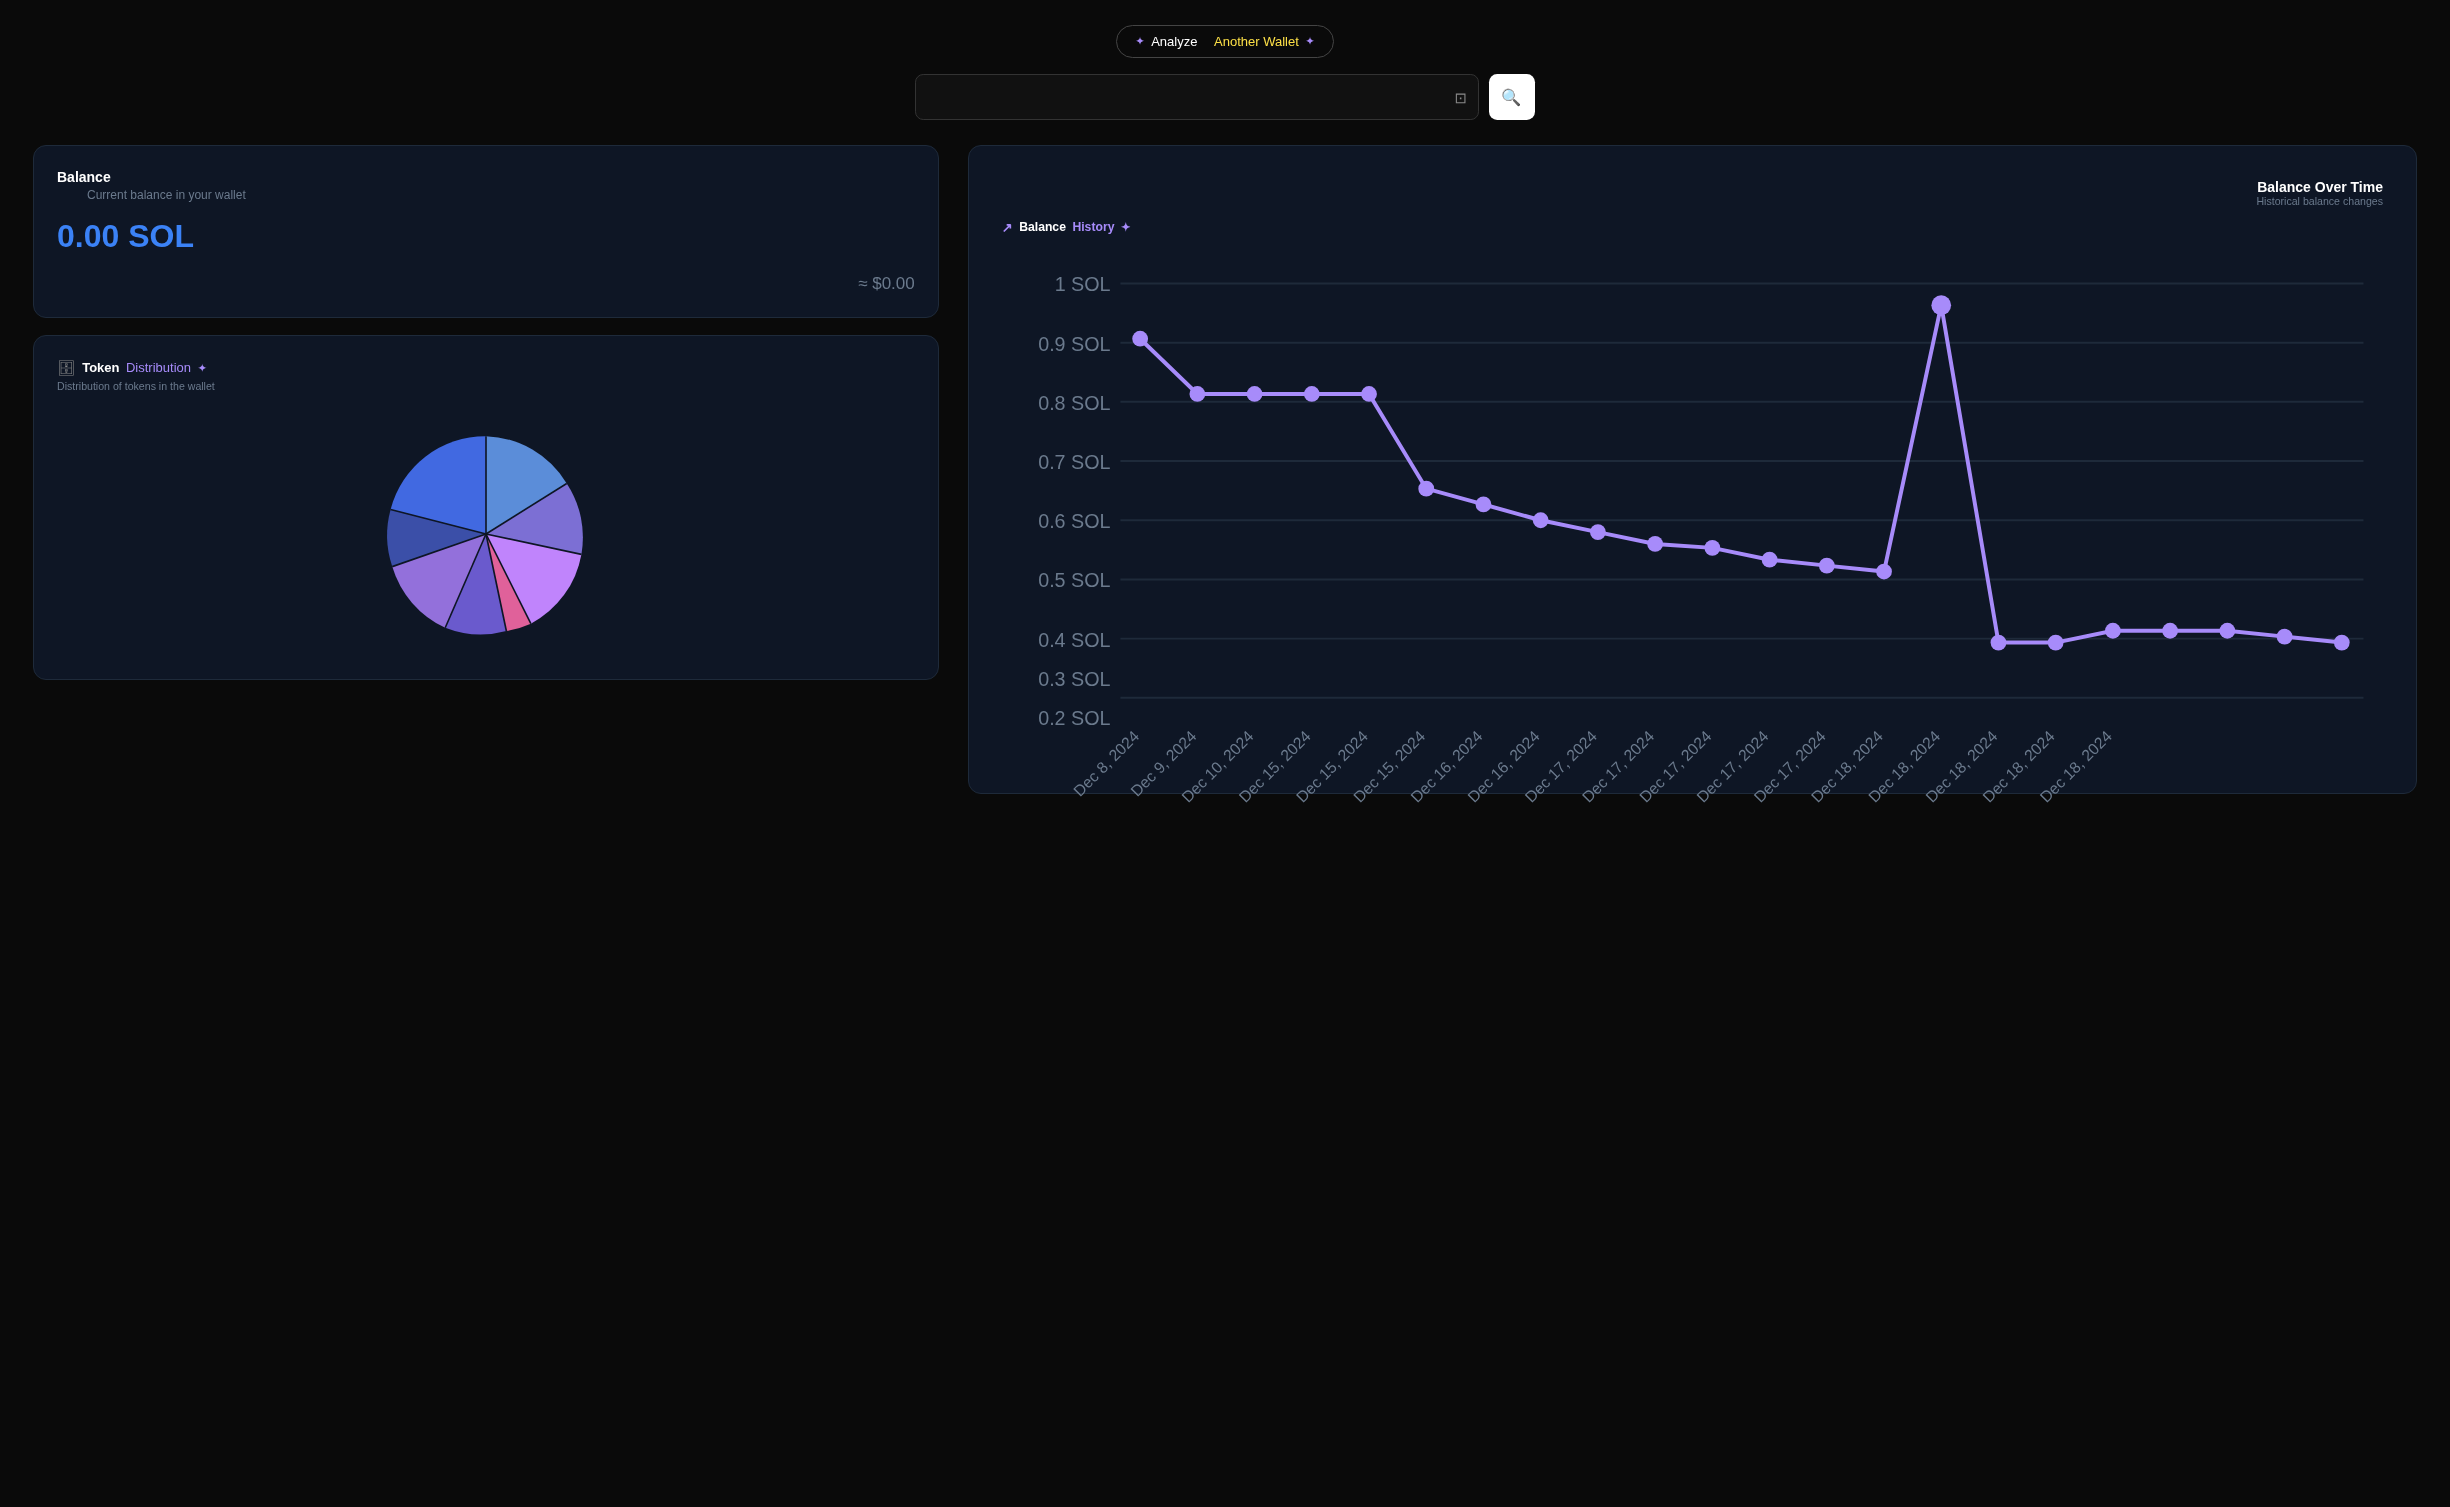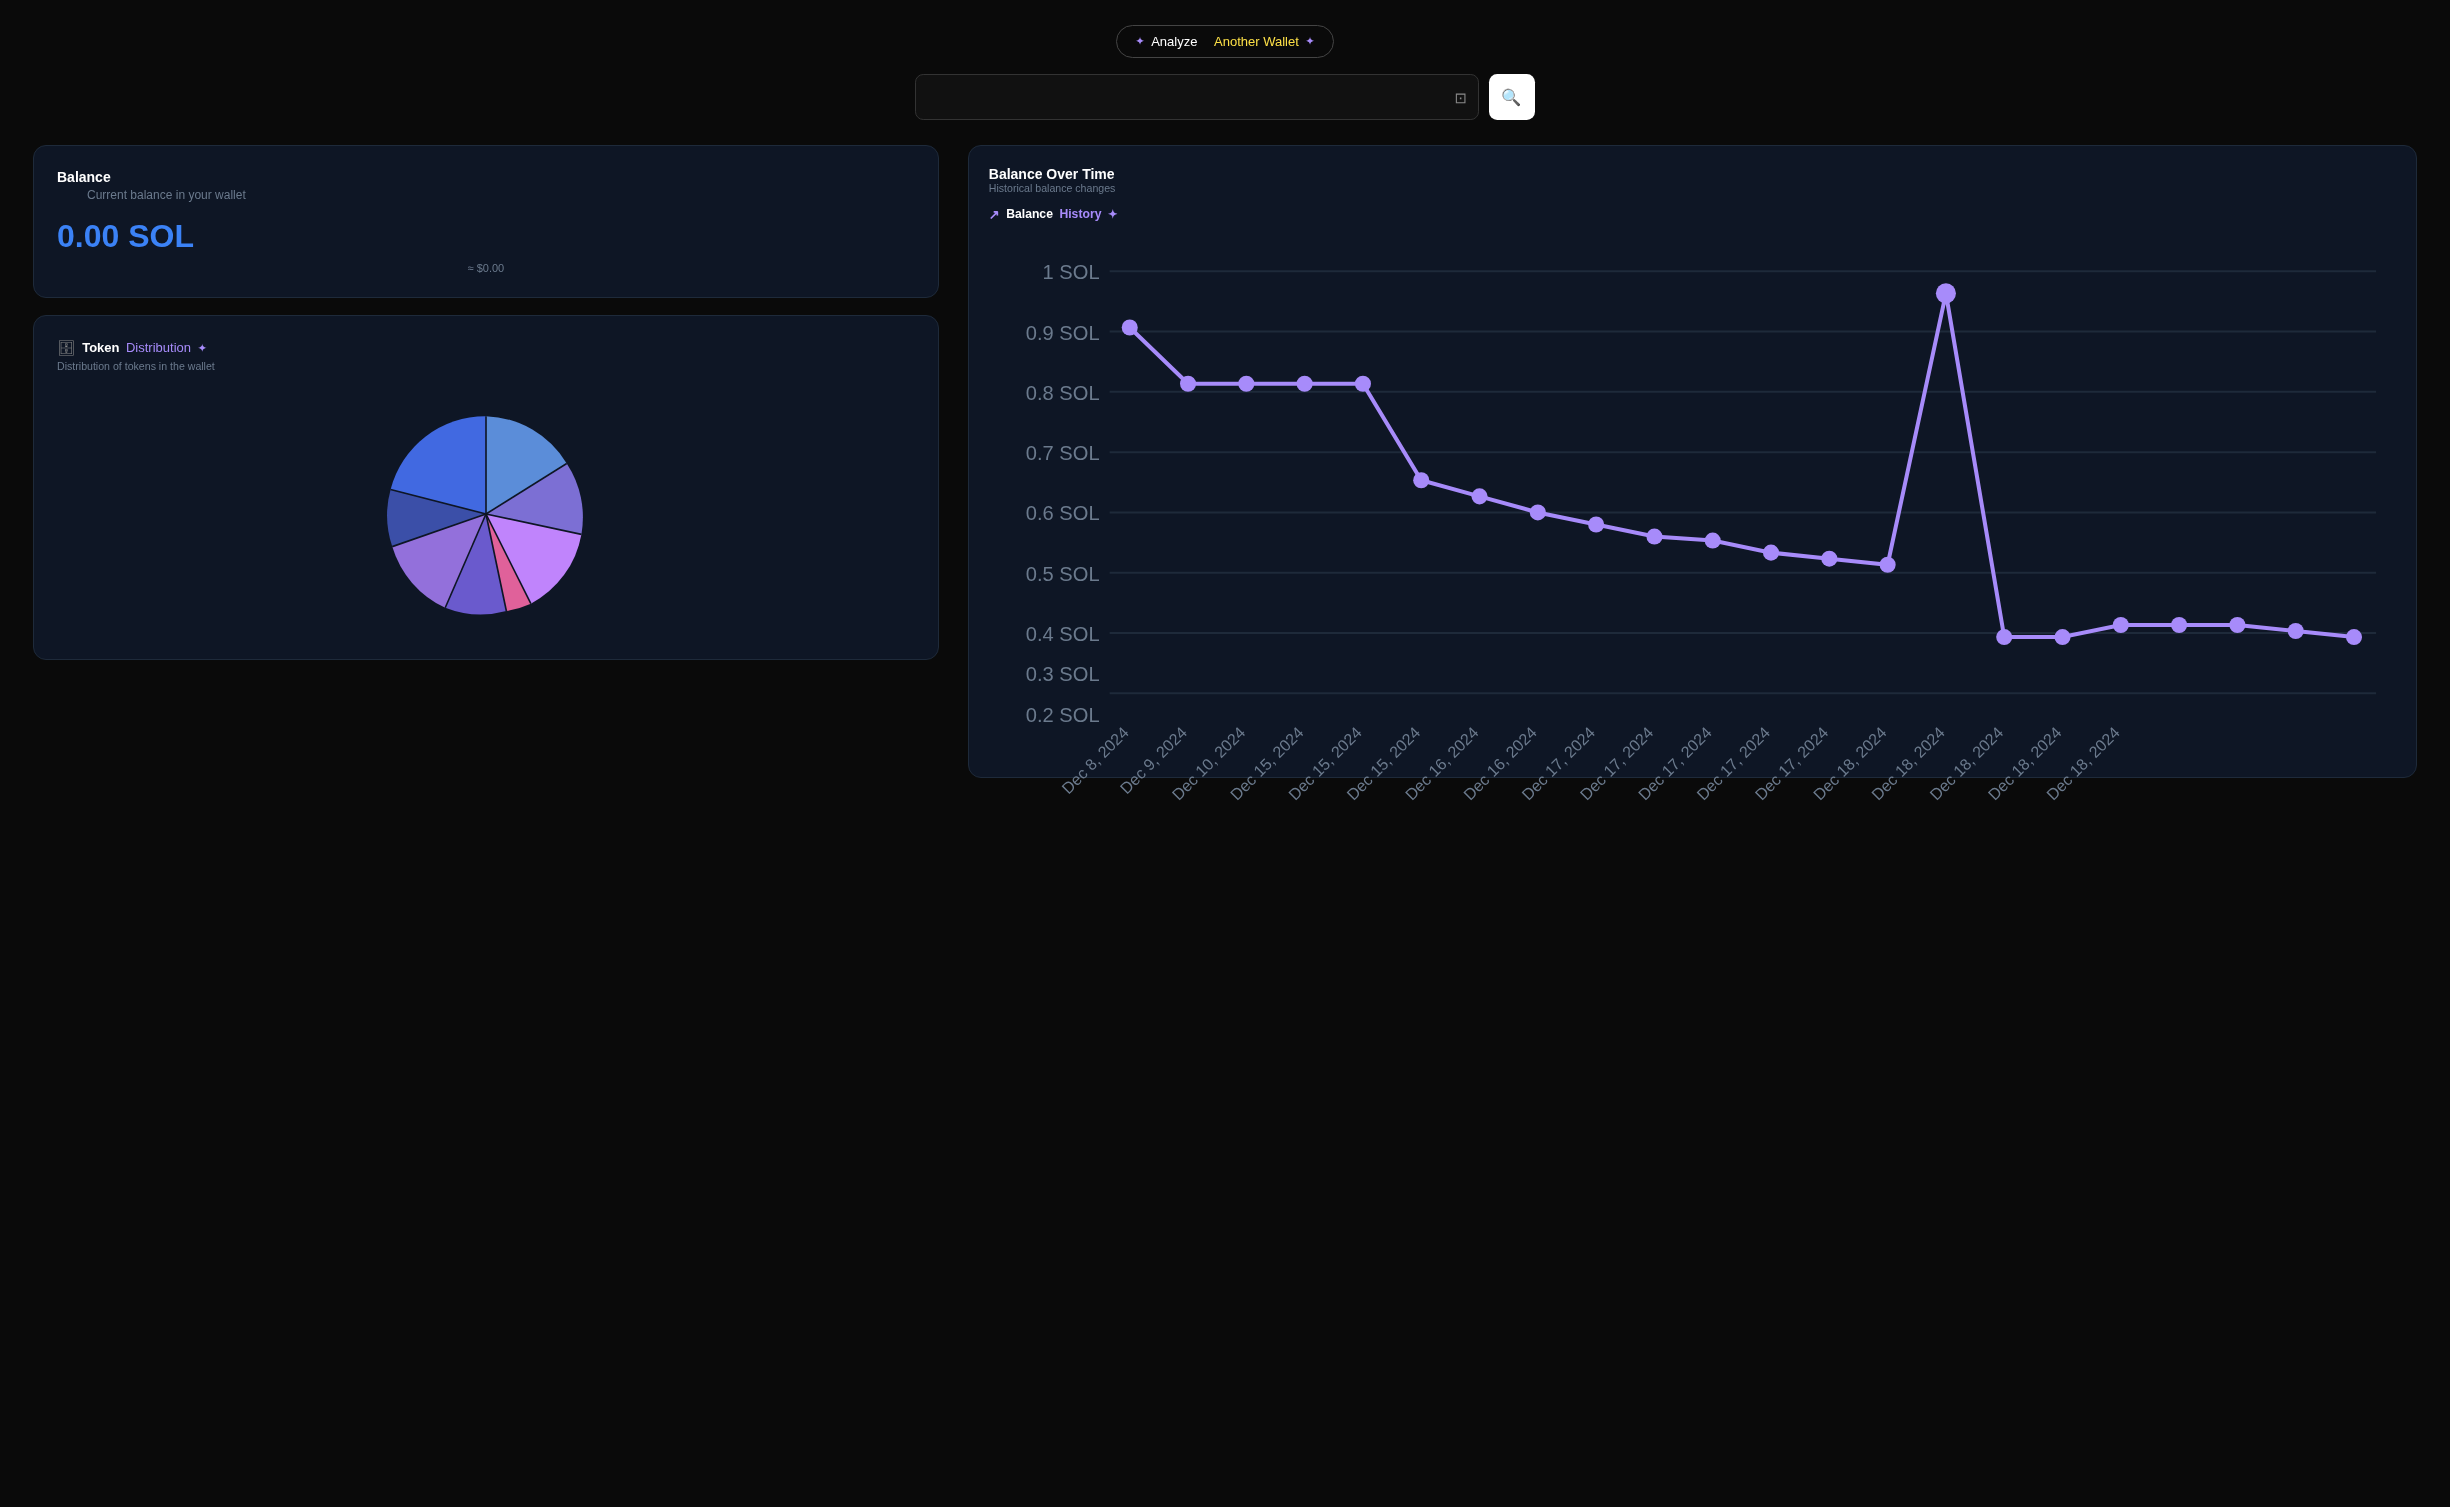--- a/index.html
+++ b/index.html
@@ -106,32 +106,33 @@
       margin-left: 30px;
     }
 
     .balance-amount {
       font-size: 32px;
       font-weight: 700;
       color: #3b82f6;
       margin-top: 8.2px;
     }
     .balance-usd {
-      font-size: 11px;
+      font-size: 17px;
       color: #6b7a8d;
-      text-align: center;
-      margin-top: 7px;
+      text-align: right;
+      margin-top: 19px;
     }
 
     
     .balance-over-time {
       background: #0e1625;
       border: 0.8px solid #1e2a3a;
       border-radius: 13px;
-      padding: 20px;
+      padding: 33px;
+      text-align: right;
     }
     .chart-title {
       font-size: 14px;
       font-weight: 600;
       color: #fff;
     }
     .chart-subtitle {
       font-size: 10.6px;
       color: #6b7a8d;
       margin-bottom: 13px;

